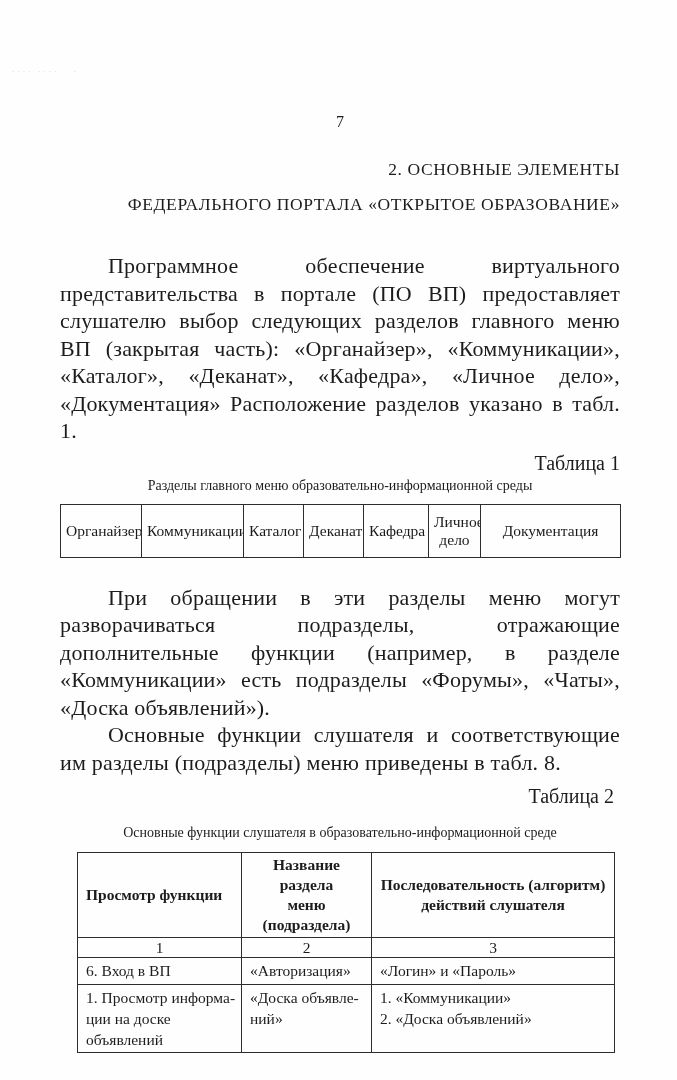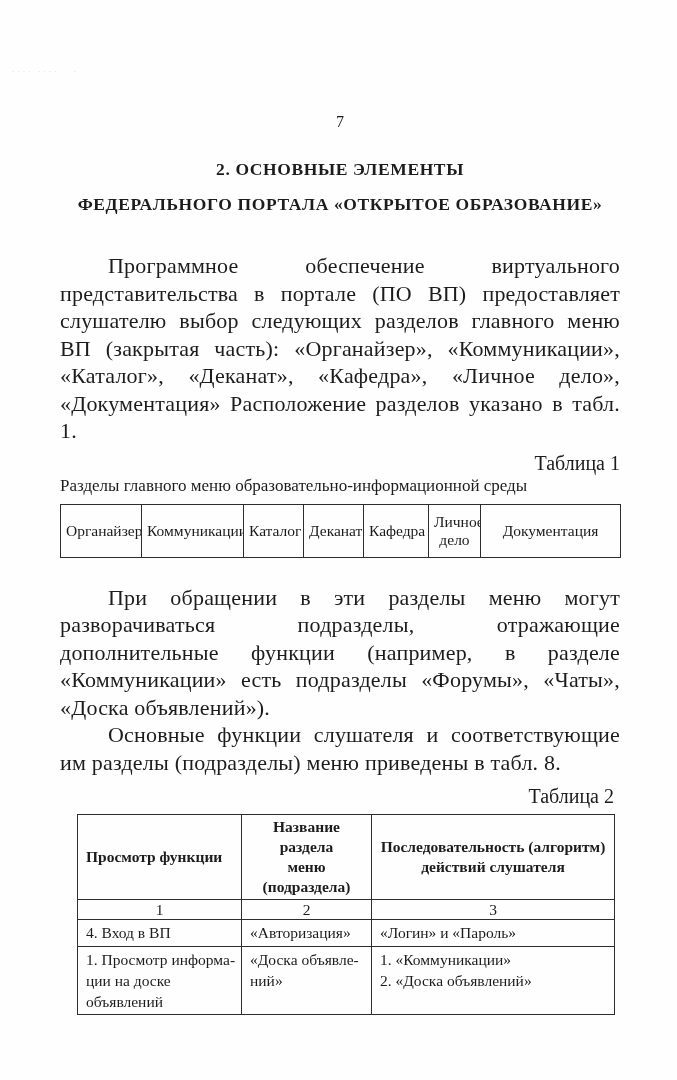--- a/index.html
+++ b/index.html
@@ -35,23 +35,23 @@
   }
   .page-number {
     margin: 0;
     padding-top: 112px;
     text-align: center;
     font-size: 16px;
     line-height: 20px;
   }
   .heading {
     margin: 20px 0 0 0;
-    text-align: center;
+    text-align: right;
     font-size: 17.5px;
-    font-weight: bold;
+    font-weight: normal;
     line-height: 35px;
     letter-spacing: 0.6px;
   }
   .heading .line { display: block; }
   .para {
     margin: 0;
     text-align: justify;
     text-indent: 48px;
     font-size: 22px;
     line-height: 27.5px;
@@ -59,21 +59,22 @@
   }
   .para.first { margin-top: 30px; }
   .tbl-label {
     text-align: right;
     font-size: 20px;
     line-height: 20px;
   }
   .tbl-label.t1 { margin-top: 8px; }
   .tbl-label.t2 { margin-top: 10px; padding-right: 6px; }
   .tbl-caption {
-    font-size: 17px;
+    text-align: center;
+    font-size: 14px;
     line-height: 22px;
   }
   .tbl-caption.t1 { margin-top: 2px; }
   .tbl-caption.t2 { margin-top: 16px; }
   table {
     border-collapse: collapse;
     table-layout: fixed;
   }
   td, th {
     border: 1.6px solid #2d2d2d;
@@ -162,20 +163,21 @@
       <td>Личное дело</td>
       <td>Документация</td>
     </tr>
   </tbody>
     </table>
 
   <p class="para" style="margin-top:26px">При обращении в эти разделы меню могут разворачиваться подразделы, отражающие дополнительные функции (например, в разделе «Коммуникации» есть подразделы «Форумы», «Чаты», «Доска объявлений»).</p>
   <p class="para">Основные функции слушателя и соответствующие им разделы (подразделы) меню приведены в табл. 8.</p>
 
   <div class="tbl-label t2">Таблица 2</div>
+  <div class="tbl-caption t2">Основные функции слушателя в образовательно-информационной среде</div>
 
   <table class="func-table">
     <colgroup>
       <col style="width:164px">
         <col style="width:130px">
         <col style="width:243px">
     </colgroup>
     <tbody>
         <tr class="head">
       <th class="left">Просмотр функции</th>
@@ -183,21 +185,21 @@
 меню (подраздела)</th>
       <th class="center">Последовательность (алгоритм)
 действий слушателя</th>
     </tr>
     <tr class="nums">
       <td>1</td>
       <td>2</td>
       <td>3</td>
     </tr>
     <tr class="r1">
-      <td>4. Вход в ВП</td>
+      <td>6. Вход в ВП</td>
       <td>«Авторизация»</td>
       <td>«Логин» и «Пароль»</td>
     </tr>
     <tr class="r2">
       <td>1. Просмотр информа-
 ции на доске объявлений</td>
       <td>«Доска объявле-
 ний»</td>
       <td>1. «Коммуникации»
 2. «Доска объявлений»</td>

